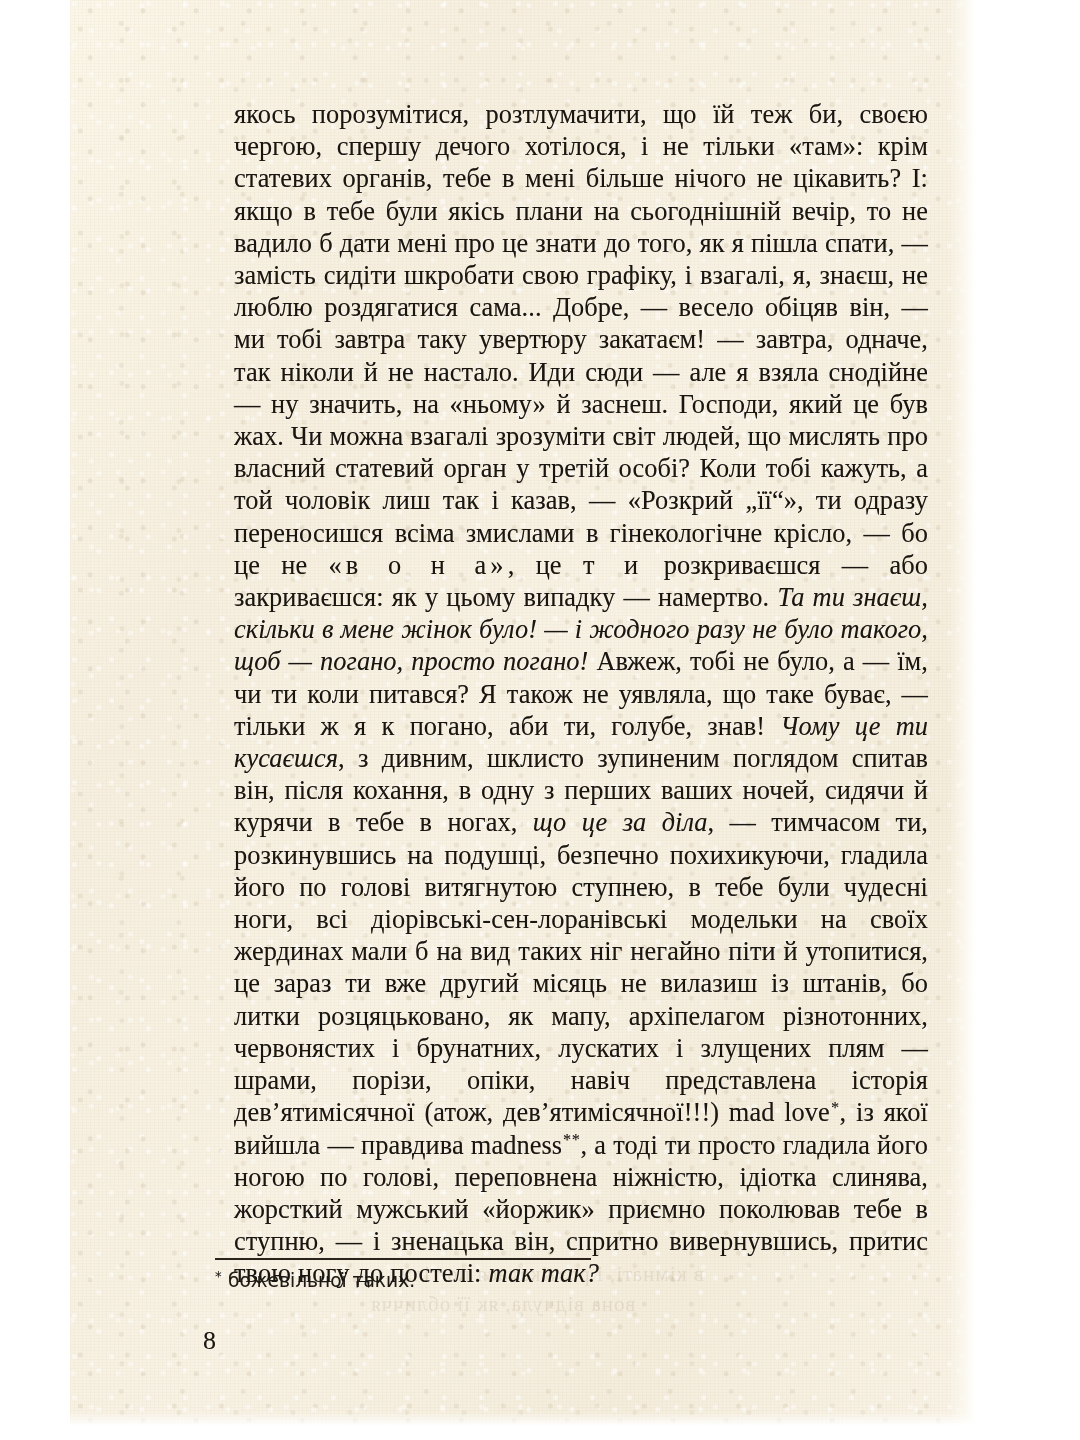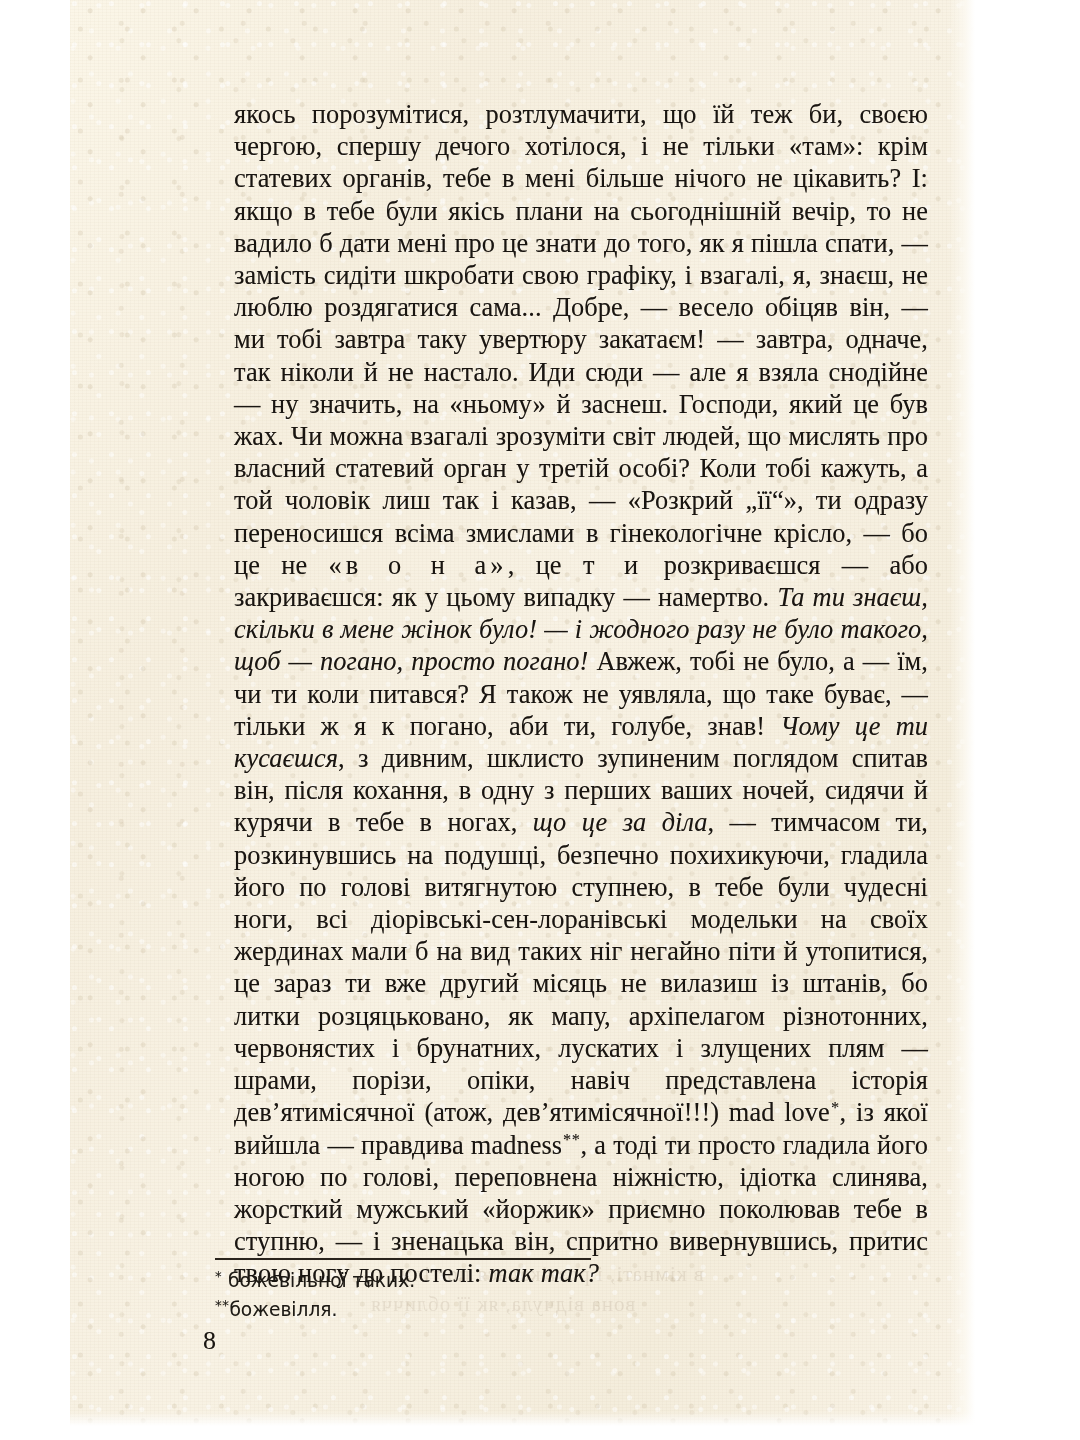--- a/index.html
+++ b/index.html
@@ -189,21 +189,20 @@
     <div class="text-block">
       <p class="body-paragraph">
         <span>якось порозумітися, розтлумачити, що їй теж би, своєю чергою, спершу дечого хотілося, і не тільки «там»: крім статевих органів, тебе в мені більше нічого не цікавить? І: якщо в тебе були якісь плани на сьогоднішній вечір, то не вадило б дати мені про це знати до того, як я пішла спати, — замість сидіти шкробати свою графіку, і взагалі, я, знаєш, не люблю роздягатися сама... Добре, — весело обіцяв він, — ми тобі завтра таку увертюру закатаєм! — завтра, одначе, так ніколи й не настало. Иди сюди — але я взяла снодійне — ну значить, на «ньому» й заснеш. Господи, який це був жах. Чи можна взагалі зрозуміти світ людей, що мислять про власний статевий орган у третій особі? Коли тобі кажуть, а той чоловік лиш так і казав, — «Розкрий „її“», ти одразу переносишся всіма змислами в гінекологічне крісло, — бо це не </span><span class="em-spaced">«в о н а»</span><span>, це </span><span class="em-spaced">т и</span><span> розкриваєшся — або закриваєшся: як у цьому випадку — намертво. </span><span class="em-italic">Та ти знаєш, скільки в мене жінок було! — і жодного разу не було такого, щоб — погано, просто погано!</span><span> Авжеж, тобі не було, а — їм, чи ти коли питався? Я також не уявляла, що таке буває, — тільки ж я к погано, аби ти, голубе, знав! </span><span class="em-italic">Чому це ти кусаєшся</span><span>, з дивним, шклисто зупиненим поглядом спитав він, після кохання, в одну з перших ваших ночей, сидячи й курячи в тебе в ногах, </span><span class="em-italic">що це за діла</span><span>, — тимчасом ти, розкинувшись на подушці, безпечно похихикуючи, гладила його по голові витягнутою ступнею, в тебе були чудесні ноги, всі діорівські-сен-лоранівські модельки на своїх жердинах мали б на вид таких ніг негайно піти й утопитися, це зараз ти вже другий місяць не вилазиш із штанів, бо литки розцяцьковано, як мапу, архіпелагом різнотонних, червонястих і брунатних, лускатих і злущених плям — шрами, порізи, опіки, навіч представлена історія дев’ятимісячної (атож, дев’ятимісячної!!!) mad love</span><sup class="fn-marker">*</sup><span>, із якої вийшла — правдива madness</span><sup class="fn-marker">**</sup><span>, а тоді ти просто гладила його ногою по голові, переповнена ніжністю, ідіотка слинява, жорсткий мужський «йоржик» приємно поколював тебе в ступню, — і зненацька він, спритно вивернувшись, притис твою ногу до постелі: </span><span class="em-italic">так так?</span>
       </p>
     </div>
 
     <div class="footnote-area">
       <div class="footnote-rule"></div>
       <ul class="footnote-list">
         <li class="footnote-item"><span class="fn-mark">*</span><span>божевільної таких.</span></li>
-        <li class="footnote-item"><span class="fn-mark">**</span><span>божевілля.</span></li>
       </ul>
     </div>
 
     <div class="page-folio">8</div>
 
     <div class="paper-edge-right"></div>
     <div class="paper-edge-bottom"></div>
   </div>
 
 </div>

